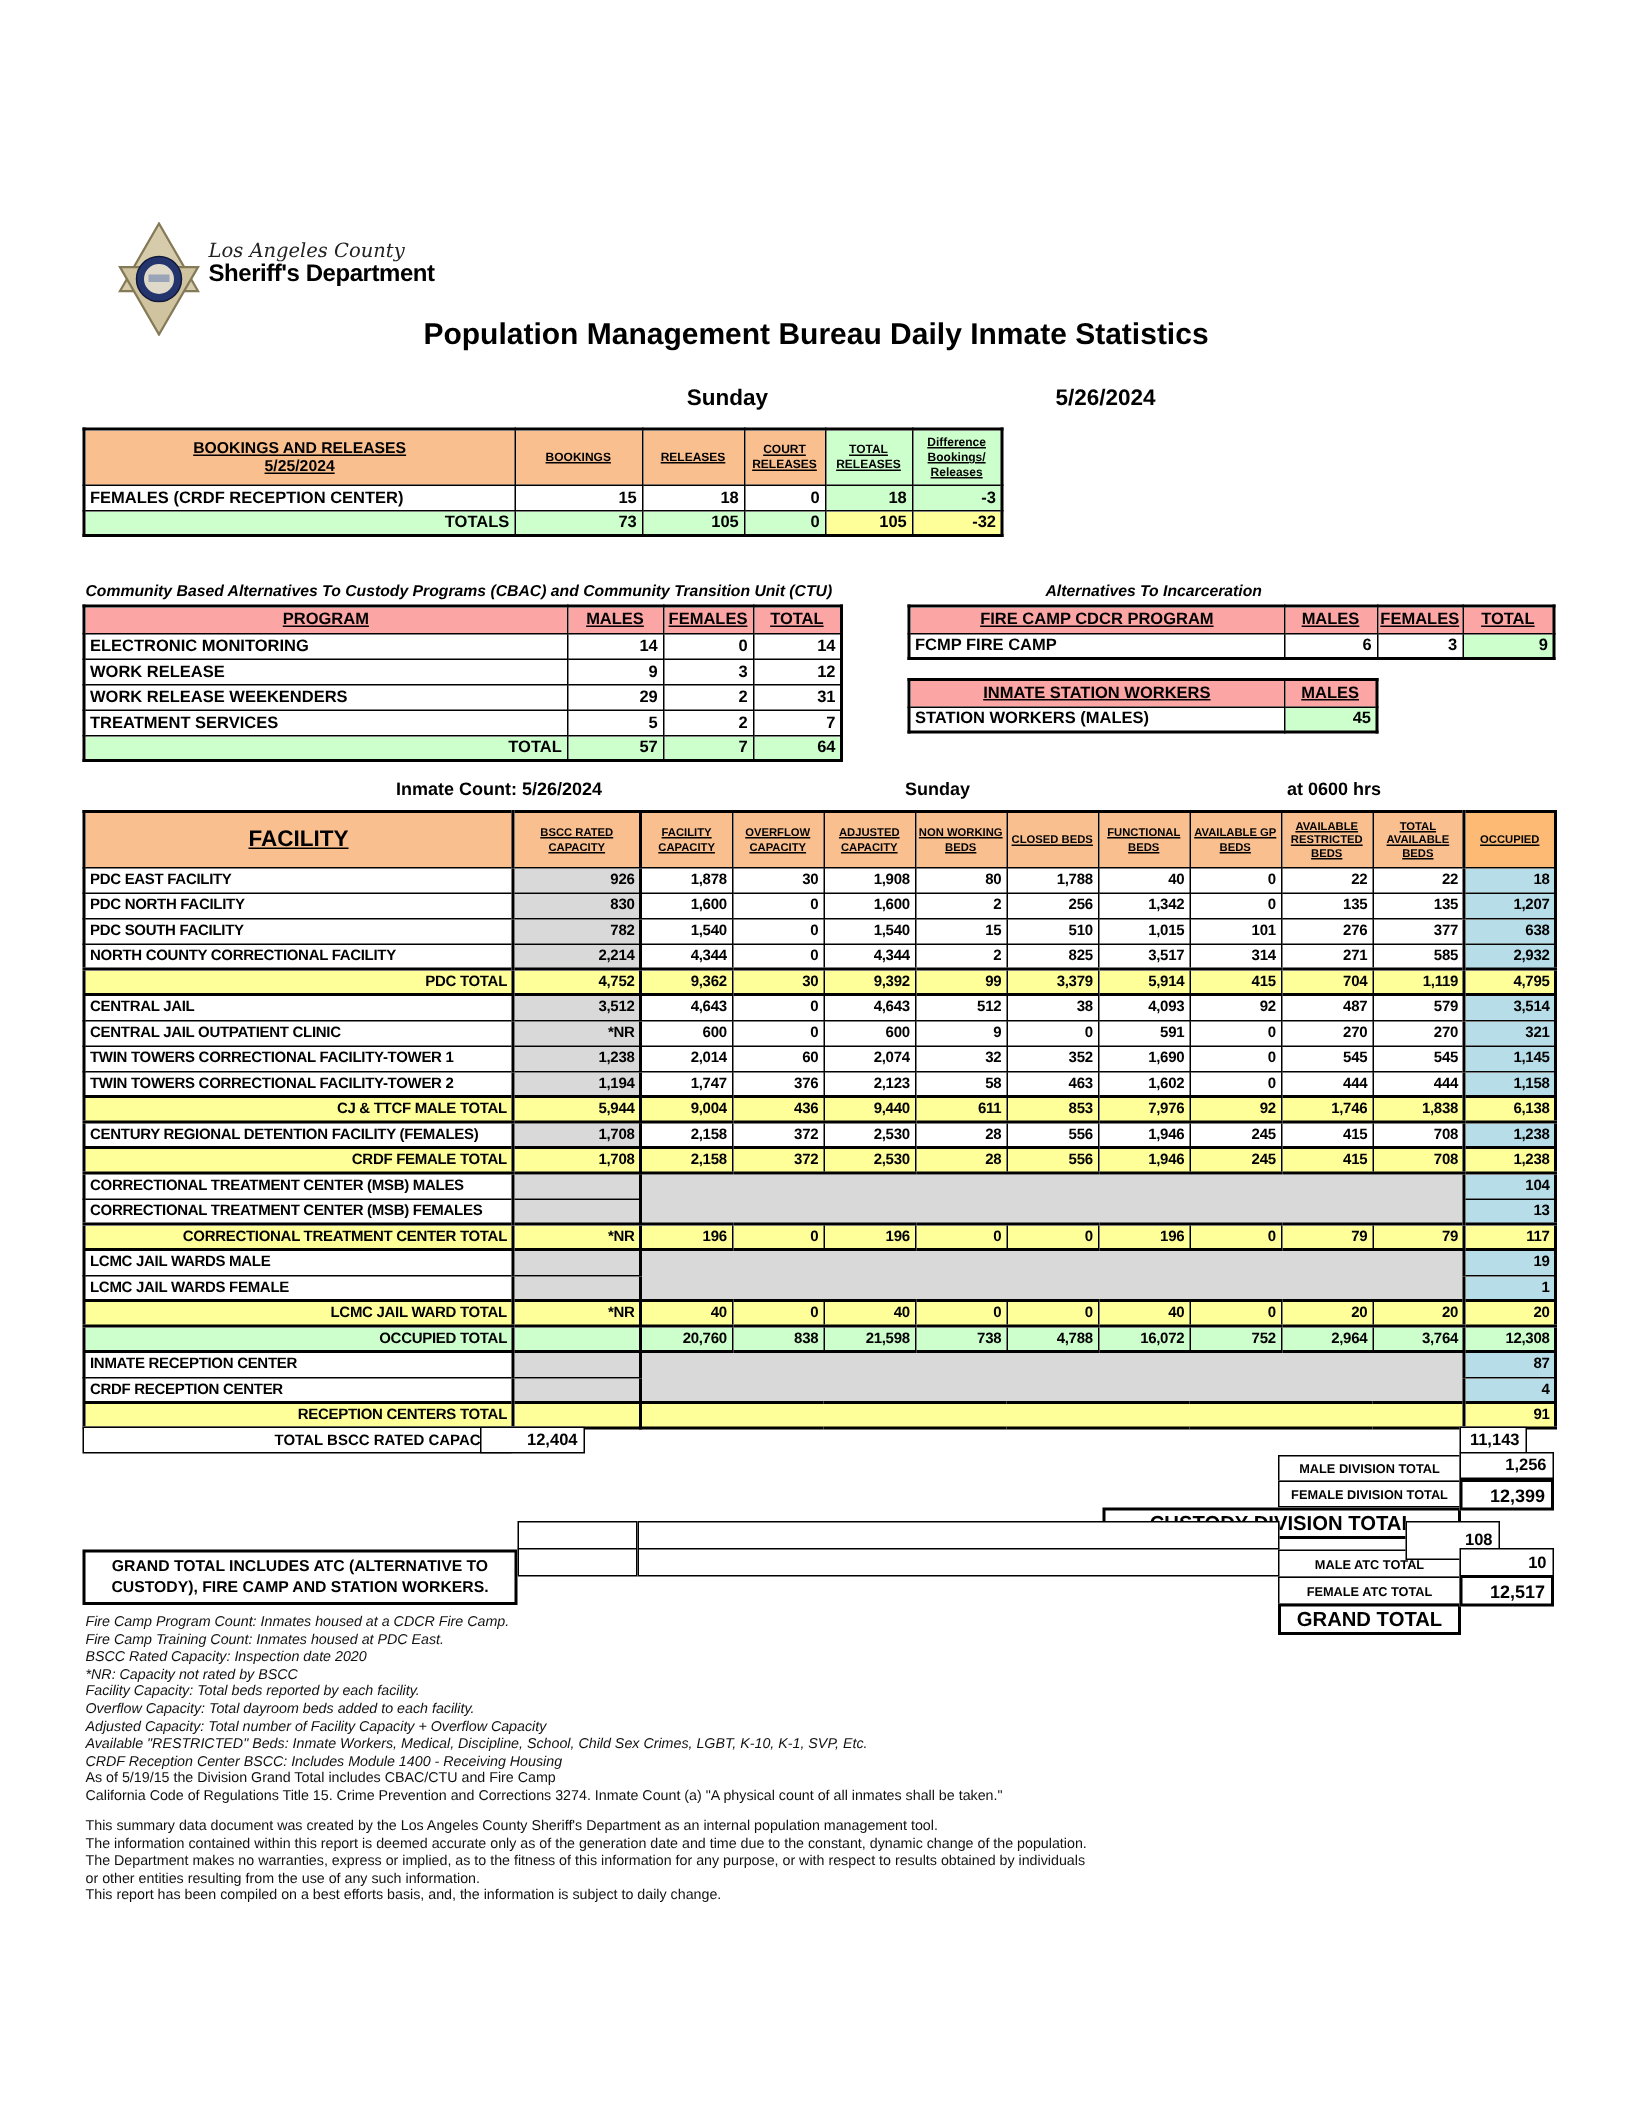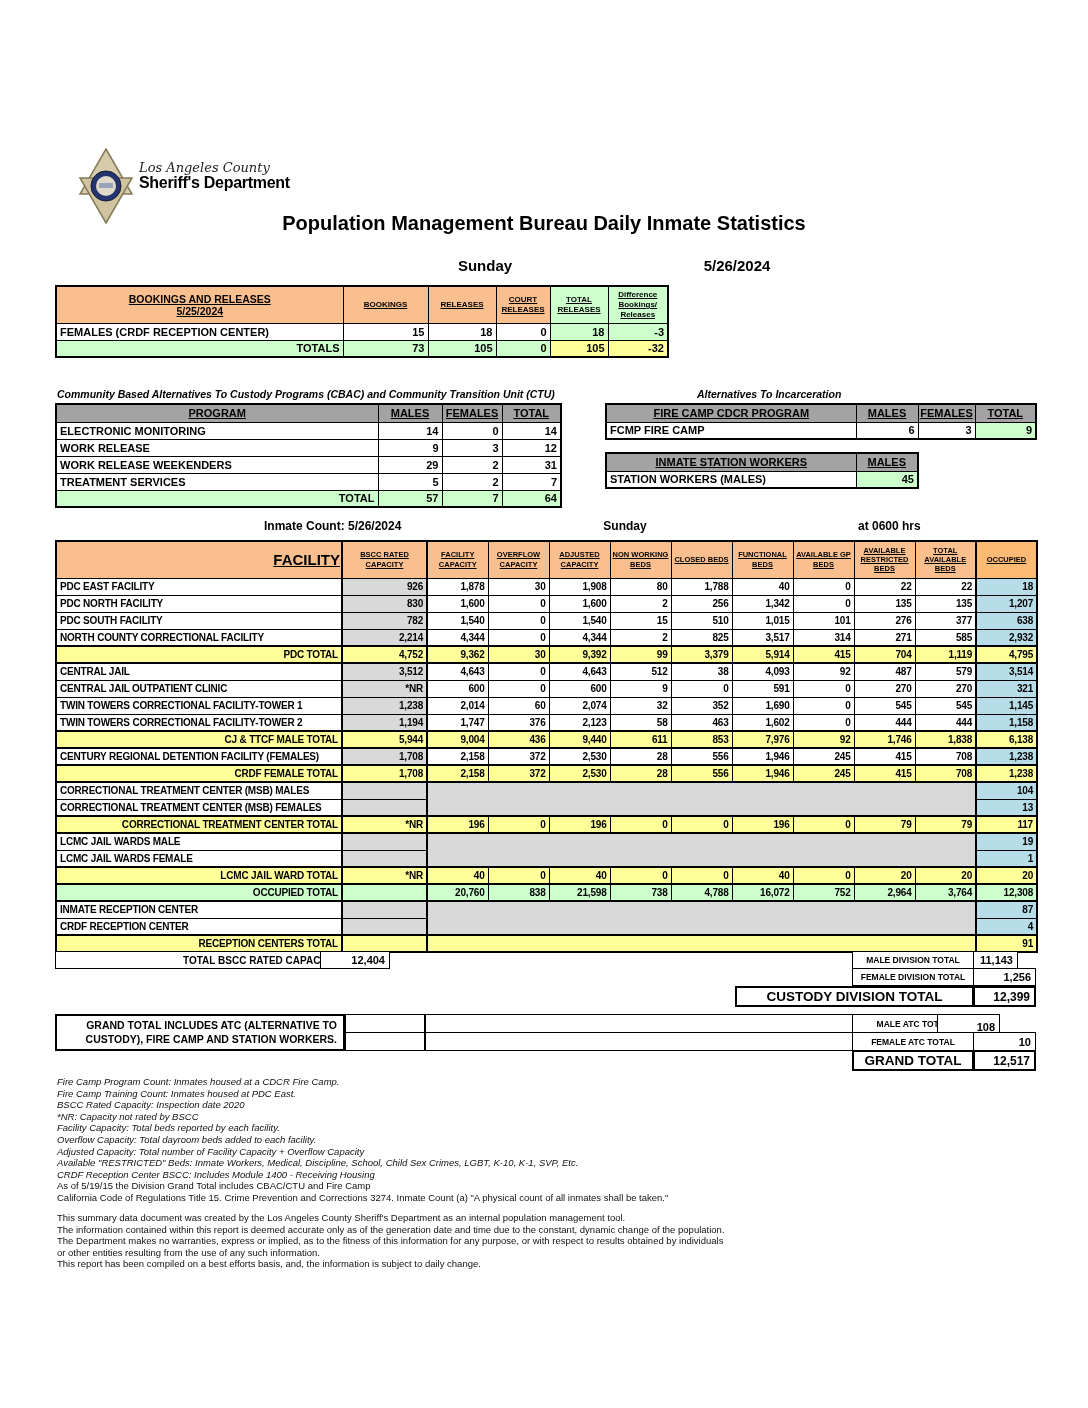--- a/index.html
+++ b/index.html
@@ -8,49 +8,49 @@
   
   .tbl{position:absolute;border-collapse:collapse;table-layout:fixed;border:2px solid #000;}
   .tbl th,.tbl td{border:1px solid #000;box-sizing:border-box;overflow:hidden;white-space:nowrap;}
   .tbl th{font-weight:bold;text-decoration:underline;}
   .tbl td{font-size:11px;font-weight:bold;height:17px;padding:0 3px;}
   .num{text-align:right;padding-right:4px;}
   .tright{text-align:right;}
   
   .g{background:#CCFFCC;} .y{background:#FFFF99;} .gray{background:#D9D9D9;}
   .blue{background:#B7DEE8;} .ho{background:#FABF8F;} .hg{background:#CCFFCC;}
-  .ht{background:#a3a3a3;} .hb{background:#fdba74;} .orange{background:#FABF8F;} .teal{background:#92CDDC;}
+  .ht{background:#fca5a5;} .hb{background:#fdba74;} .orange{background:#FABF8F;} .teal{background:#92CDDC;}
 
   
   #bookings{left:55px;top:285px;width:612px;}
   #bookings thead tr{height:37px;}
   #bookings th{text-align:center;font-size:10.5px;}
   .sm{font-size:8px !important;white-space:normal !important;line-height:1.2;padding:0 2px;}
 
   
   #cbac{left:55px;top:403px;width:505px;}
   #firecamp{left:605px;top:403px;width:430px;}
   #station{left:605px;top:452px;width:312px;}
   #cbac th,#firecamp th,#station th{height:18px;font-size:11px;text-align:center;}
 
   
   #facility{left:55px;top:540px;width:981px;}
   #facility thead tr{height:37px;}
   #facility td{font-size:10px;height:17px;letter-spacing:-0.2px;}
   .fh{font-size:7.5px;white-space:normal !important;line-height:1.25;text-align:center;padding:0 1px;}
-  .fbig{font-size:15px;text-align:right;}
+  .fbig{font-size:15px;text-align:center;}
   .c-bscc{border-left:2px solid #000 !important;border-right:2px solid #000 !important;}
   .c-occ{border-left:2px solid #000 !important;}
   .r-total td{border-top:2px solid #000;border-bottom:2px solid #000;}
   .r-grand td{border-top:2px solid #000;border-bottom:2px solid #000;}
 
   
   .abox{position:absolute;box-sizing:border-box;border:1px solid #000;font-weight:bold;font-size:10px;display:flex;align-items:center;background:#fff;}
   .ar{justify-content:flex-end;padding-right:4px;}
-  .ac{justify-content:center;text-align:right;}
+  .ac{justify-content:center;text-align:center;margin-top:19px;}
   .lblsm{font-size:8.5px;}
 
   
   .freetext{position:absolute;font-weight:bold;}
   #page-title{left:0;top:212px;width:1088px;text-align:center;font-size:20px;font-weight:bold;}
   #day-top{left:415px;top:257px;width:140px;text-align:center;font-size:15px;}
   #date-top{left:672px;top:257px;width:130px;text-align:center;font-size:15px;}
   #cbac-title{left:57px;top:388px;font-size:10.5px;font-style:italic;}
   #ati-title{left:697px;top:388px;font-size:10.5px;font-style:italic;}
   #meta-left{left:264px;top:519px;font-size:12px;}

